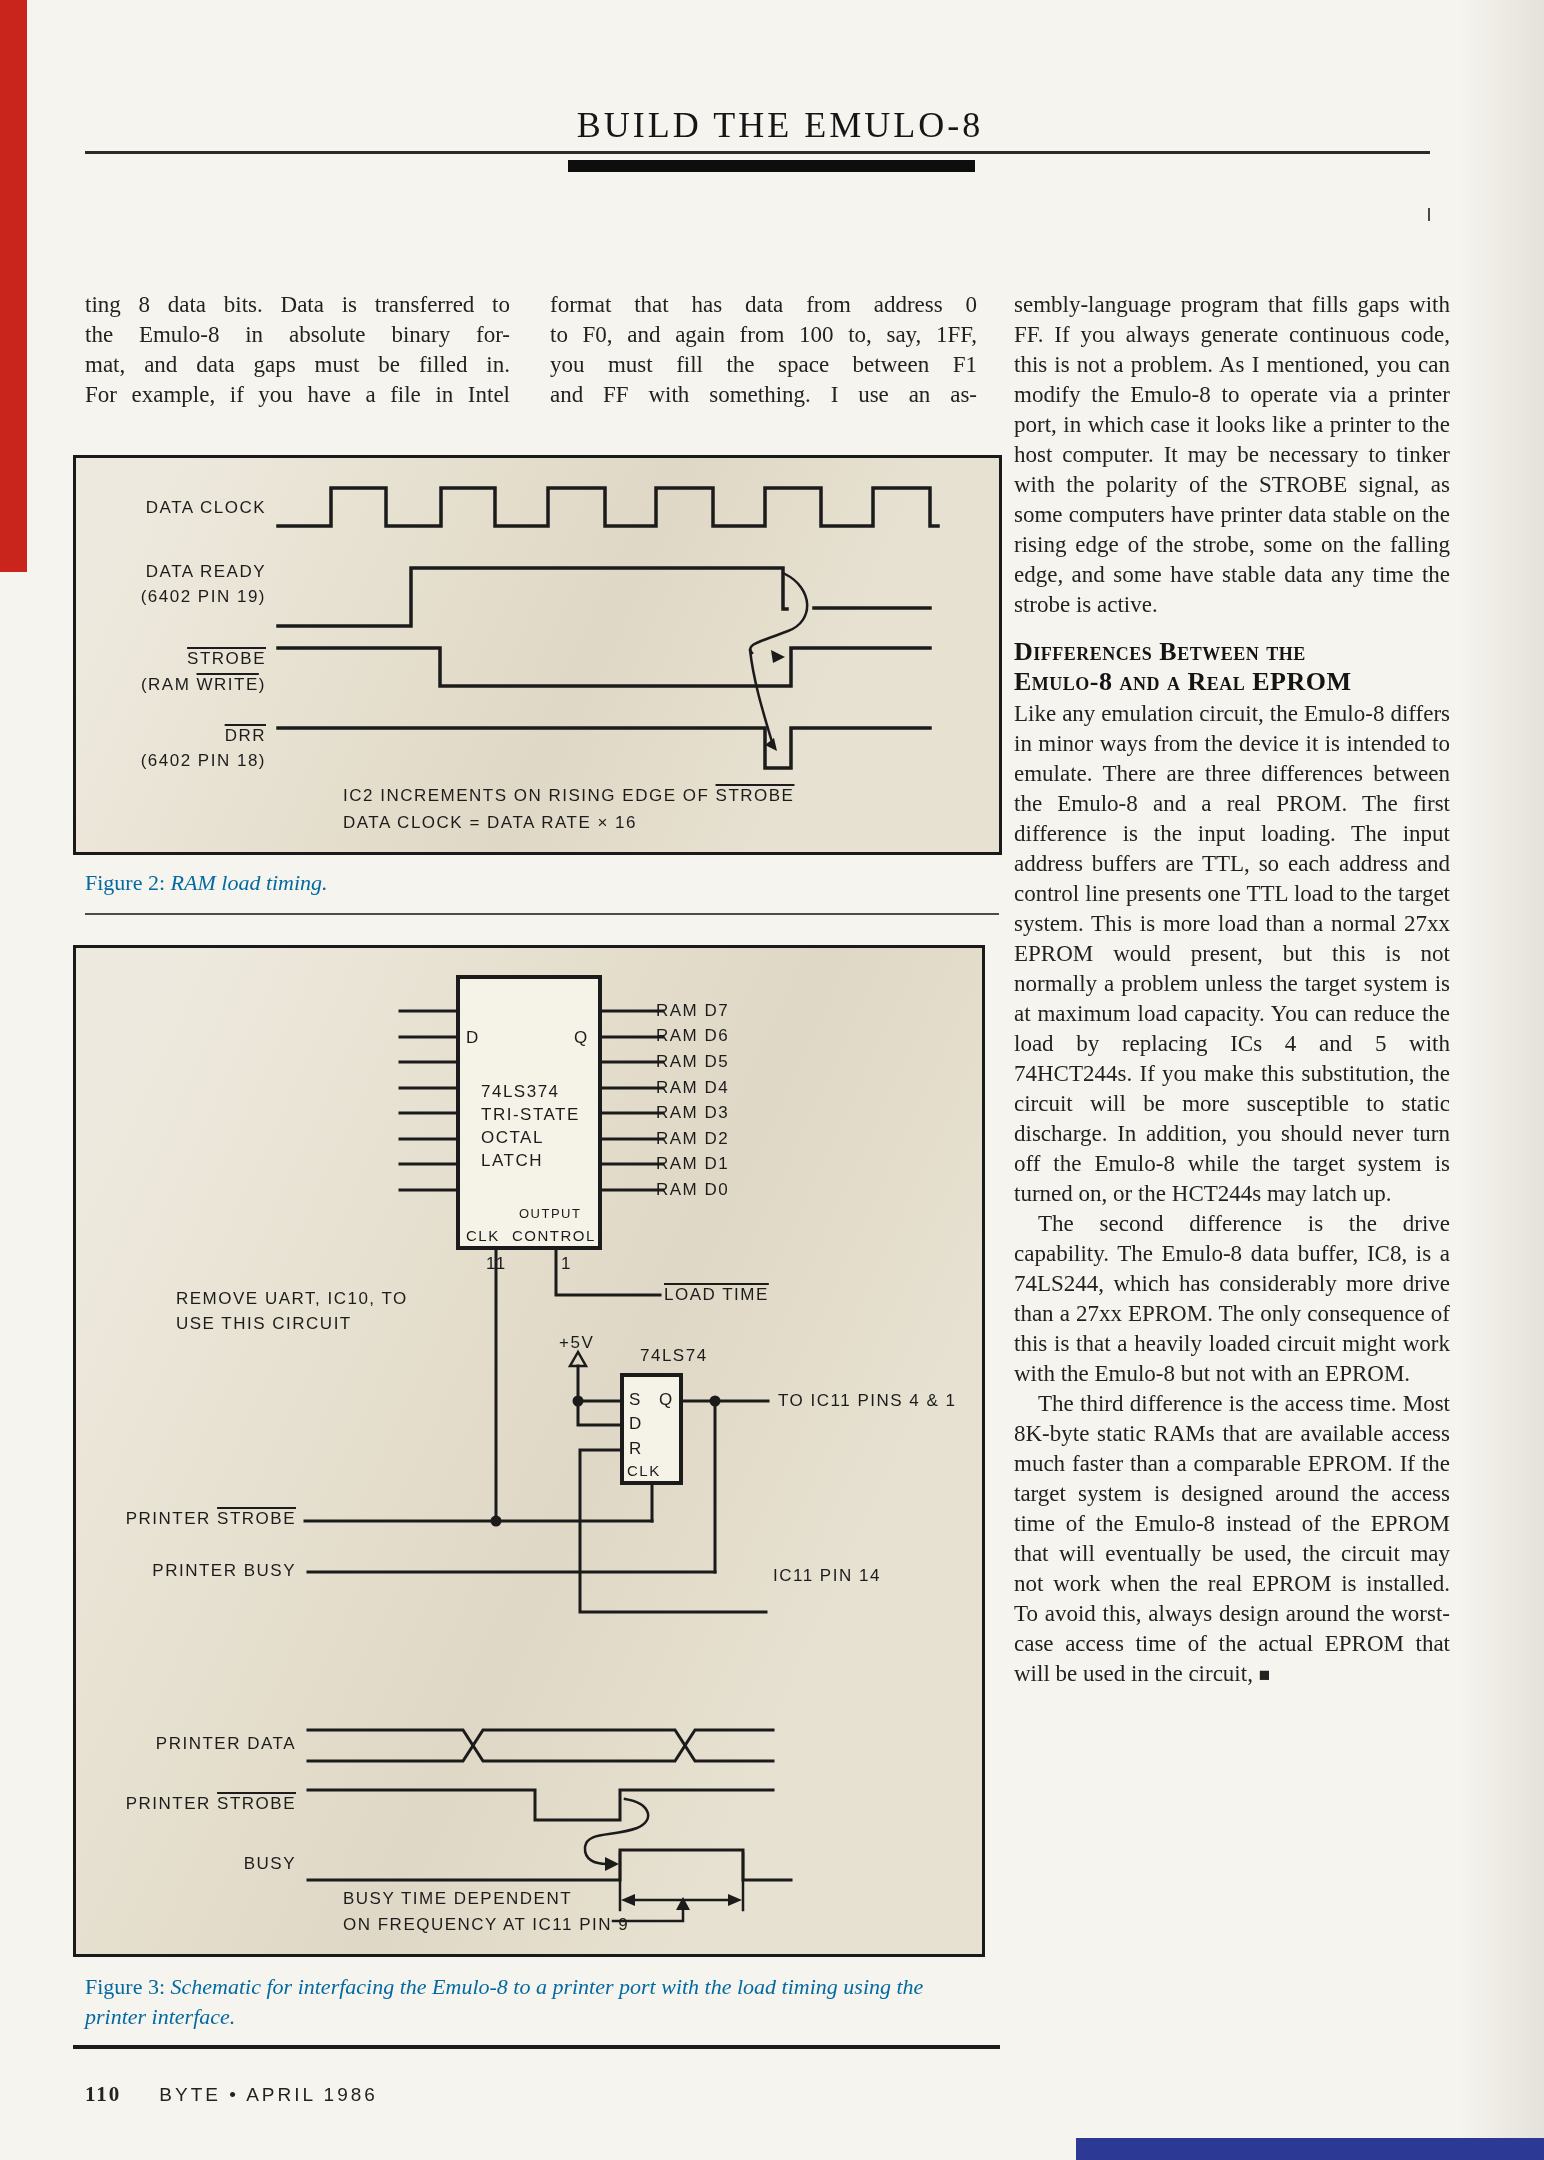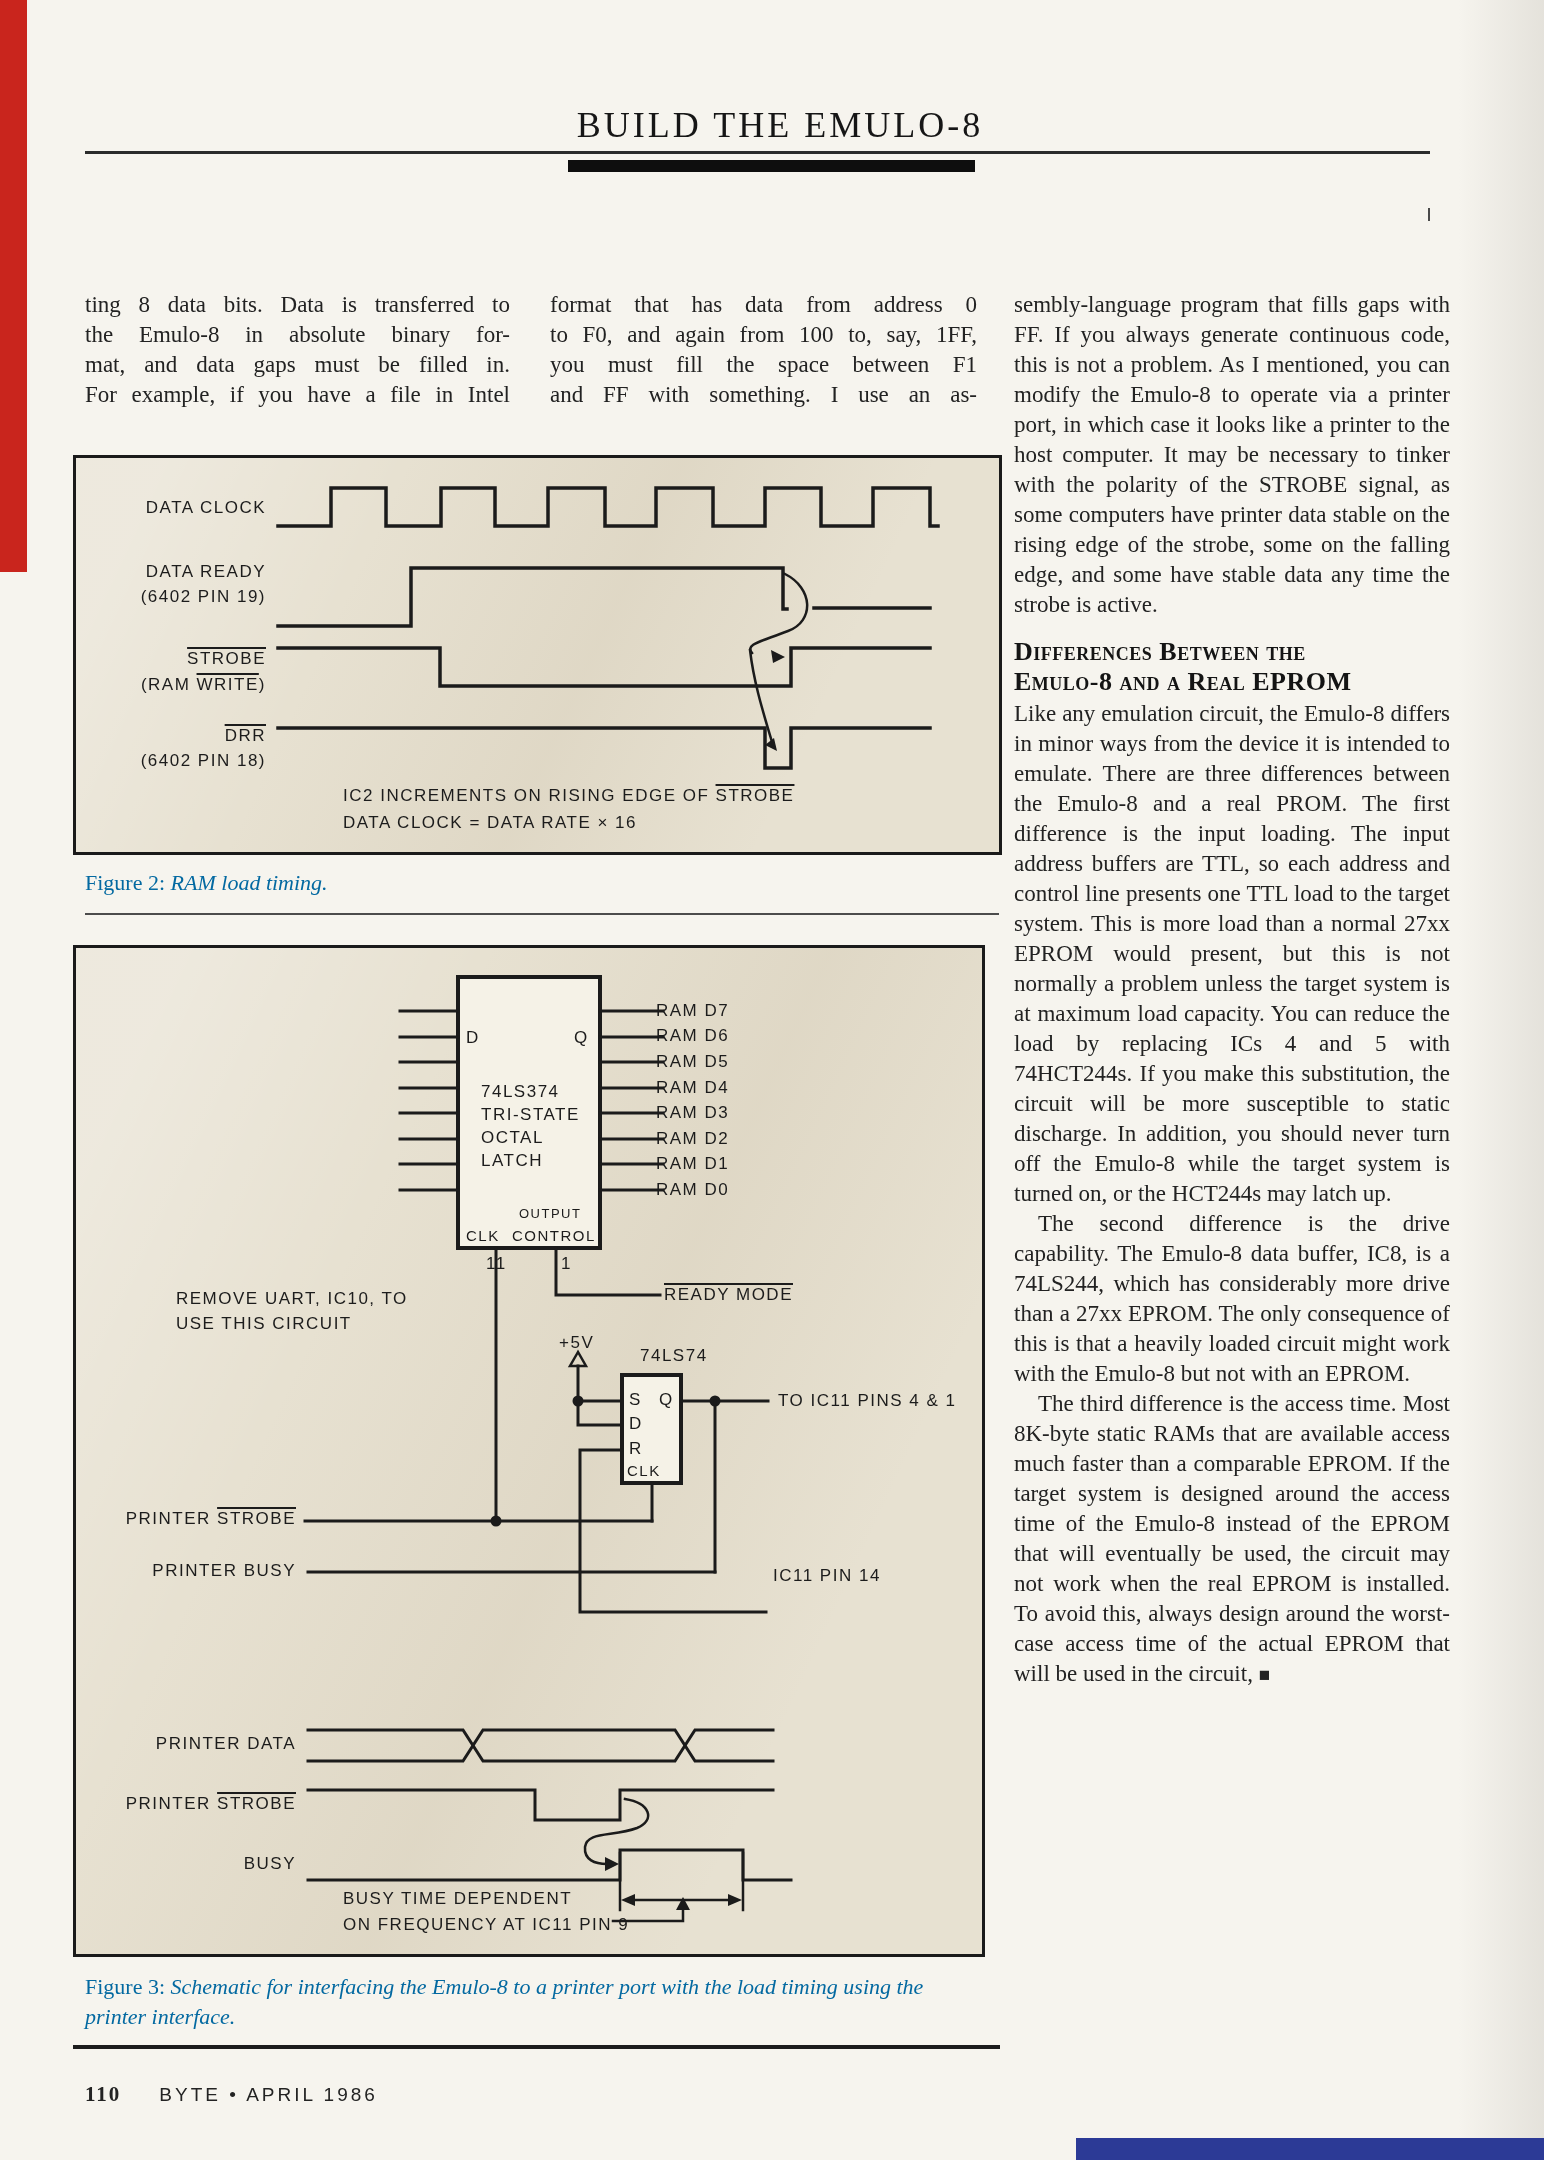--- a/index.html
+++ b/index.html
@@ -220,21 +220,21 @@
     <div class="dlab" style="left:443px;top:258px;font-size:13px;text-align:right;">OUTPUT</div>
     <div class="dlab" style="left:390px;top:279px;font-size:15px;">CLK</div>
     <div class="dlab" style="left:436px;top:279px;font-size:15px;">CONTROL</div>
     <div class="dlab" style="left:410px;top:306px;">11</div>
     <div class="dlab" style="left:485px;top:306px;">1</div>
 
     <div class="dlab" style="left:100px;top:338px;line-height:25px;">
       <div>REMOVE UART, IC10, TO</div>
         <div>USE THIS CIRCUIT</div>
     </div>
-    <div class="dlab" style="left:588px;top:337px;"><span class="ov">READY MODE</span></div>
+    <div class="dlab" style="left:588px;top:337px;"><span class="ov">LOAD TIME</span></div>
     <div class="dlab" style="left:483px;top:385px;">+5V</div>
     <div class="dlab" style="left:564px;top:398px;">74LS74</div>
     <div class="dlab" style="left:553px;top:442px;">S</div>
     <div class="dlab" style="left:583px;top:442px;">Q</div>
     <div class="dlab" style="left:553px;top:466px;">D</div>
     <div class="dlab" style="left:553px;top:491px;">R</div>
     <div class="dlab" style="left:551px;top:514px;font-size:15px;">CLK</div>
     <div class="dlab" style="left:702px;top:443px;">TO IC11 PINS 4 &amp; 1</div>
     <div class="dlab rlab" style="left:20px;top:561px;width:200px;">
       <span>PRINTER </span><span class="ov">STROBE</span>

